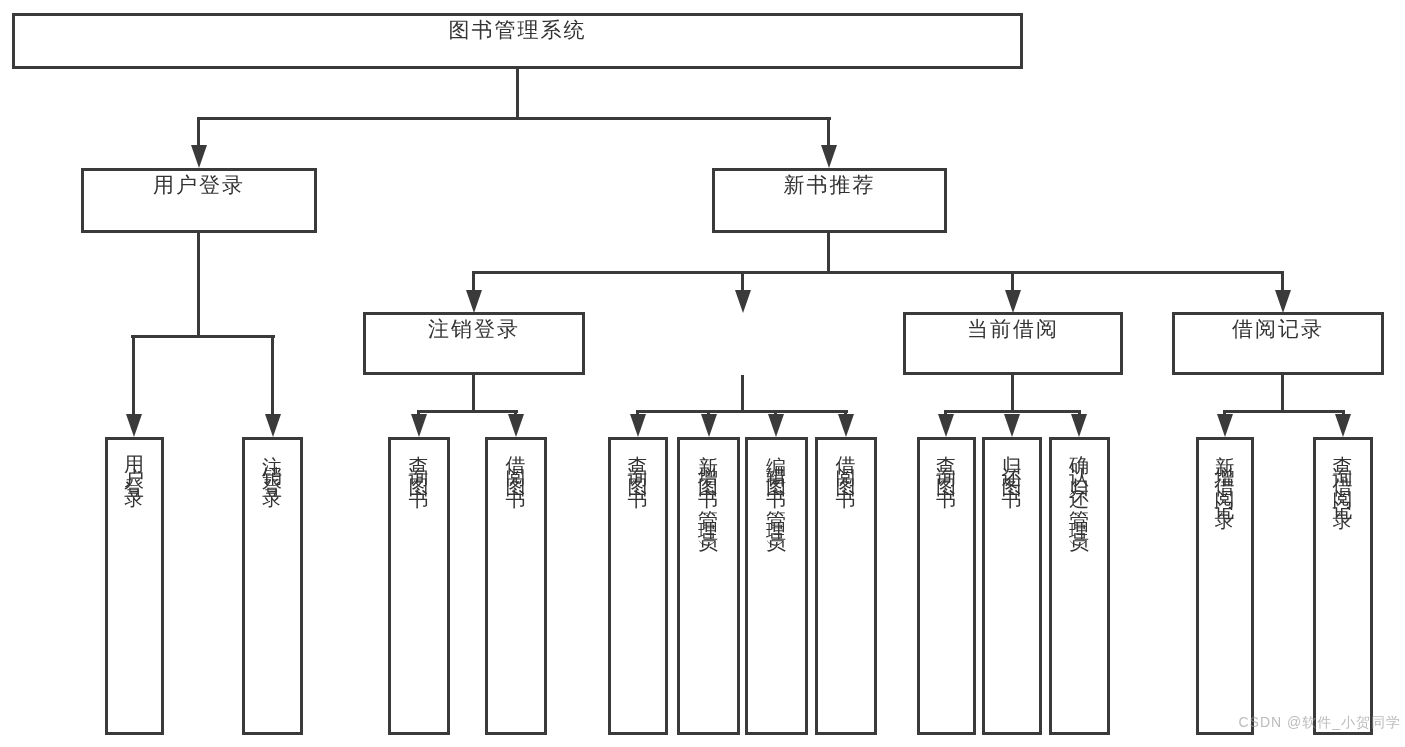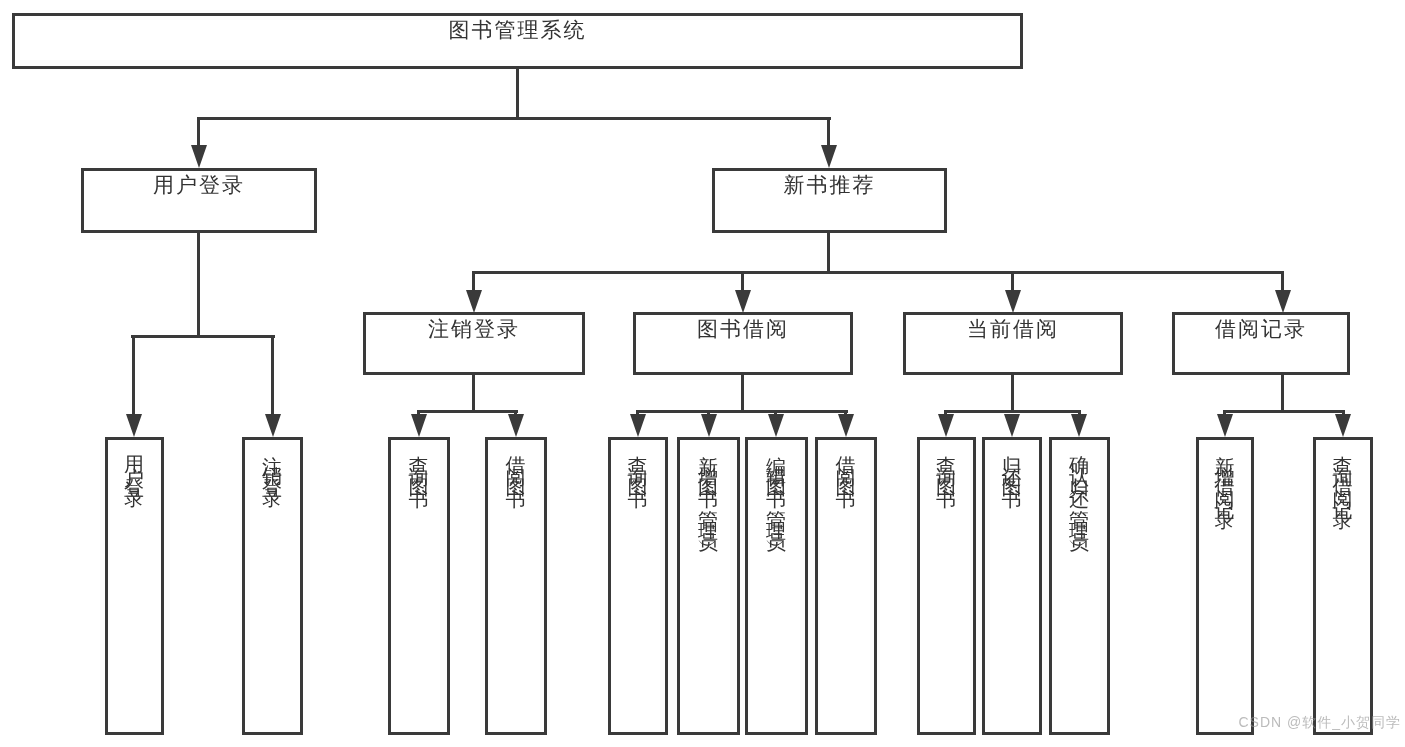--- a/index.html
+++ b/index.html
@@ -96,27 +96,24 @@
   <div class="vline" style="left:1011px; top:271px; height:23px;"></div>
   <div class="vline" style="left:1281px; top:271px; height:23px;"></div>
   <div class="arrow" style="left:466px; top:290px;"></div>
   <div class="arrow" style="left:735px; top:290px;"></div>
   <div class="arrow" style="left:1005px; top:290px;"></div>
   <div class="arrow" style="left:1275px; top:290px;"></div>
 
   <div class="box h" style="left:363px; top:312px; width:222px; height:63px;">
     <span>注销登录</span>
   </div>
-  <div class="box h" style="left:633px; top:312px; width:220px; height:63px;">
-    <span>图书借阅</span>
-  </div>
   <div class="box h" style="left:903px; top:312px; width:220px; height:63px;">
     <span>当前借阅</span>
   </div>
-  <div class="box h" style="left:1172px; top:312px; width:178px; height:63px;">
+  <div class="box h" style="left:1172px; top:312px; width:212px; height:63px;">
     <span>借阅记录</span>
   </div>
 
   <div class="vline" style="left:472px; top:375px; height:38px;"></div>
   <div class="hline" style="left:417px; top:410px; width:101px;"></div>
   <div class="vline" style="left:417px; top:410px; height:10px;"></div>
   <div class="vline" style="left:514px; top:410px; height:10px;"></div>
   <div class="arrow" style="left:411px; top:414px;"></div>
   <div class="arrow" style="left:508px; top:414px;"></div>
 

